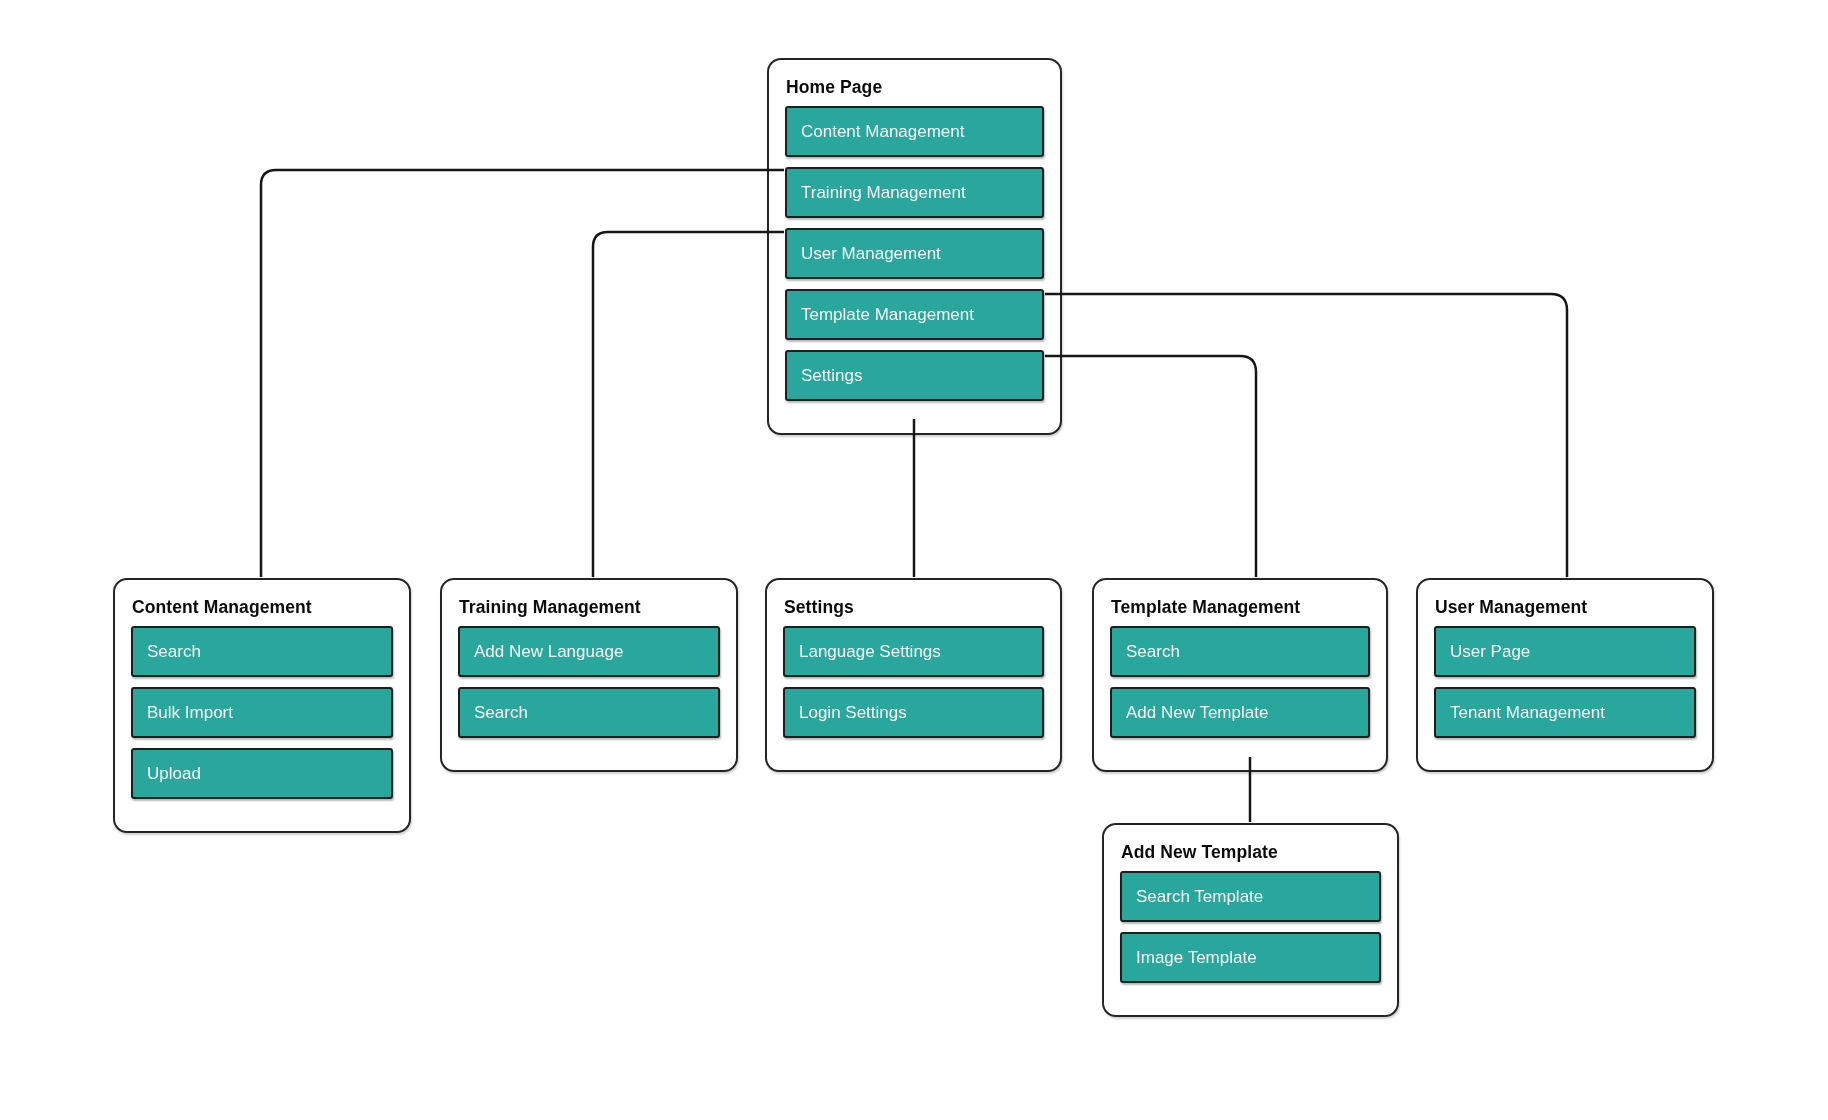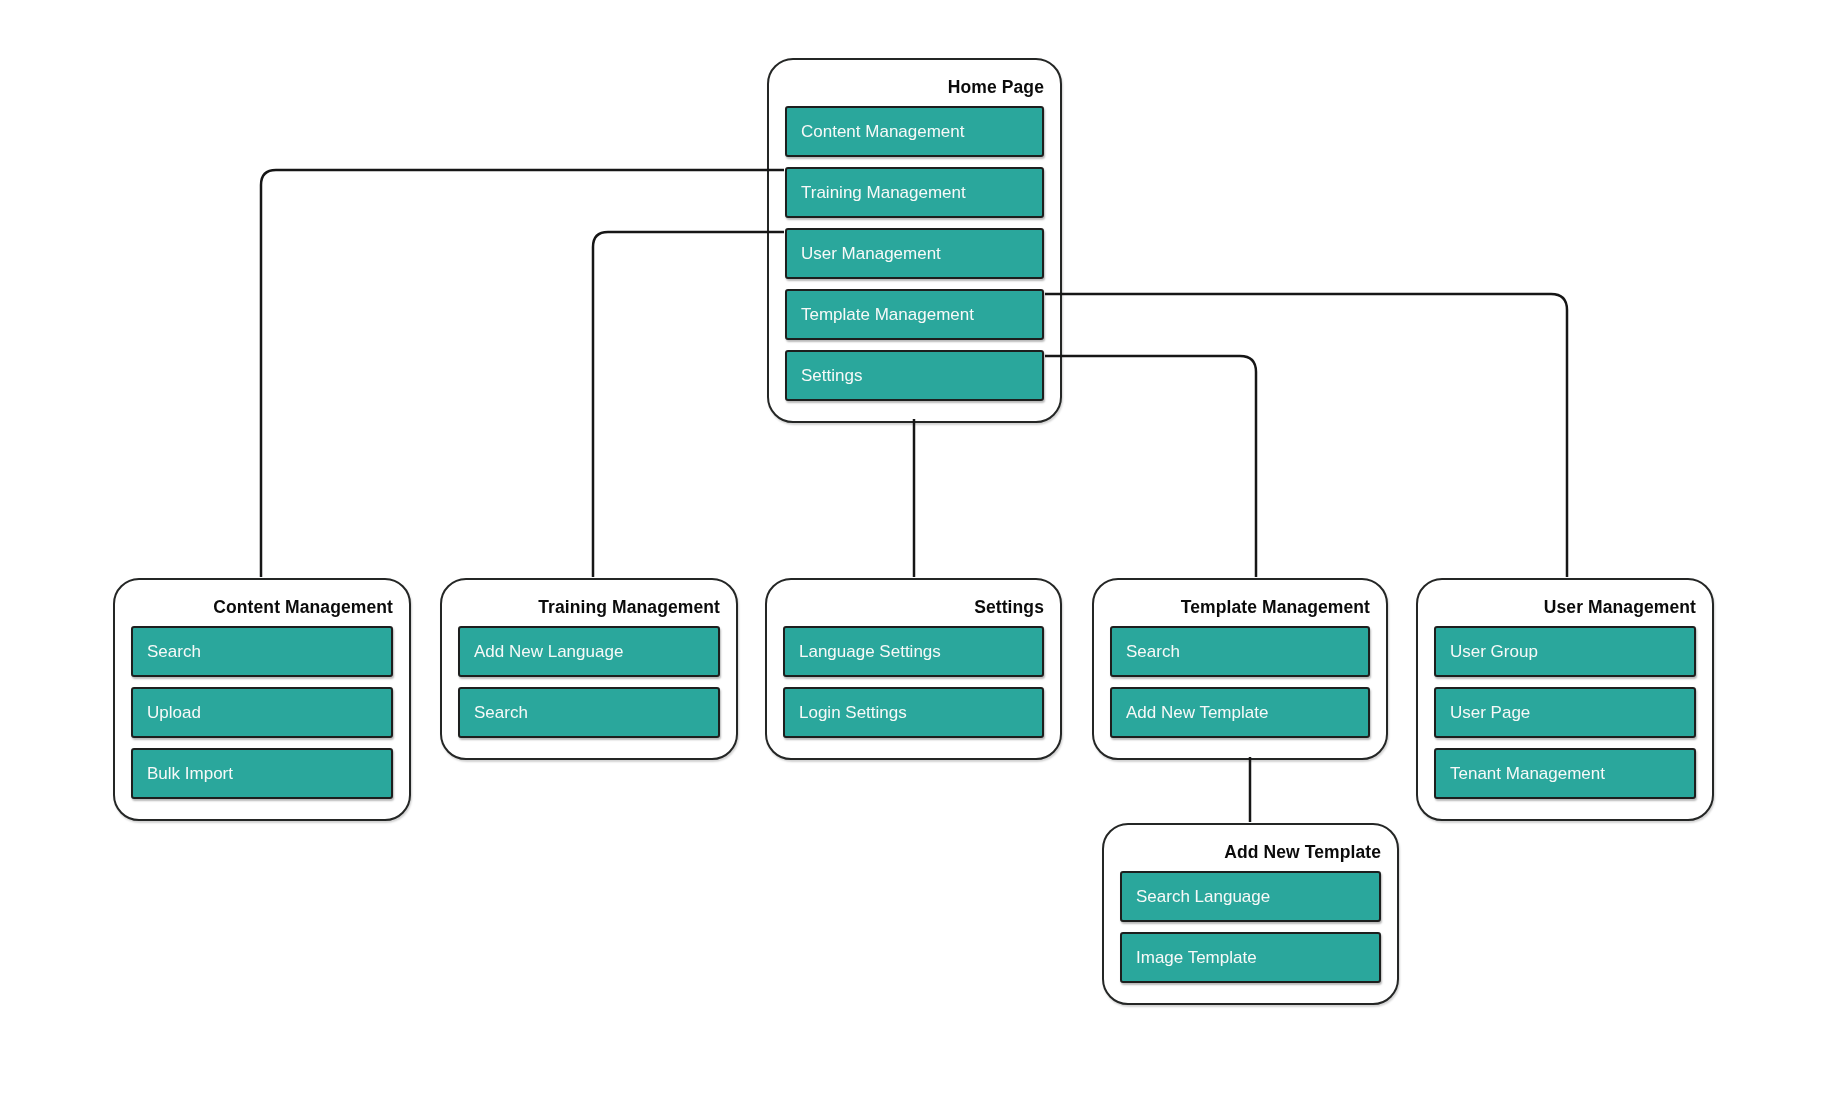--- a/index.html
+++ b/index.html
@@ -20,25 +20,24 @@
     left: 0;
     top: 0;
     z-index: 3;
     pointer-events: none;
   }
   .node {
     position: absolute;
     box-sizing: border-box;
     background: #ffffff;
     border: 2px solid #242625;
-    border-radius: 26px;
-    padding: 17px 16px 20px 16px;
+    border-radius: 14px;
+    padding: 17px 16px 32px 16px;
     box-shadow: 1px 2px 2px rgba(0,0,0,0.18);
     z-index: 2;
-    text-align: right;
   }
   .node-title {
     font-size: 17.5px;
     font-weight: bold;
     color: #0b0b0b;
     line-height: 20px;
     margin: 0 0 9px 1px;
     letter-spacing: 0.1px;
   }
   .btn {
@@ -88,22 +87,22 @@
     <div class="btn">Content Management</div>
     <div class="btn">Training Management</div>
     <div class="btn">User Management</div>
     <div class="btn">Template Management</div>
     <div class="btn">Settings</div>
   </div>
 
   <div class="node" id="node-content">
     <div class="node-title">Content Management</div>
     <div class="btn">Search</div>
+    <div class="btn">Bulk Import</div>
     <div class="btn">Upload</div>
-    <div class="btn">Bulk Import</div>
   </div>
 
   <div class="node" id="node-training">
     <div class="node-title">Training Management</div>
     <div class="btn">Add New Language</div>
     <div class="btn">Search</div>
   </div>
 
   <div class="node" id="node-settings">
     <div class="node-title">Settings</div>
@@ -112,24 +111,23 @@
   </div>
 
   <div class="node" id="node-template">
     <div class="node-title">Template Management</div>
     <div class="btn">Search</div>
     <div class="btn">Add New Template</div>
   </div>
 
   <div class="node" id="node-user">
     <div class="node-title">User Management</div>
-    <div class="btn">User Group</div>
     <div class="btn">User Page</div>
     <div class="btn">Tenant Management</div>
   </div>
 
   <div class="node" id="node-addnew">
     <div class="node-title">Add New Template</div>
-    <div class="btn">Search Language</div>
+    <div class="btn">Search Template</div>
     <div class="btn">Image Template</div>
   </div>
 
 </div>
 
 </body></html>

